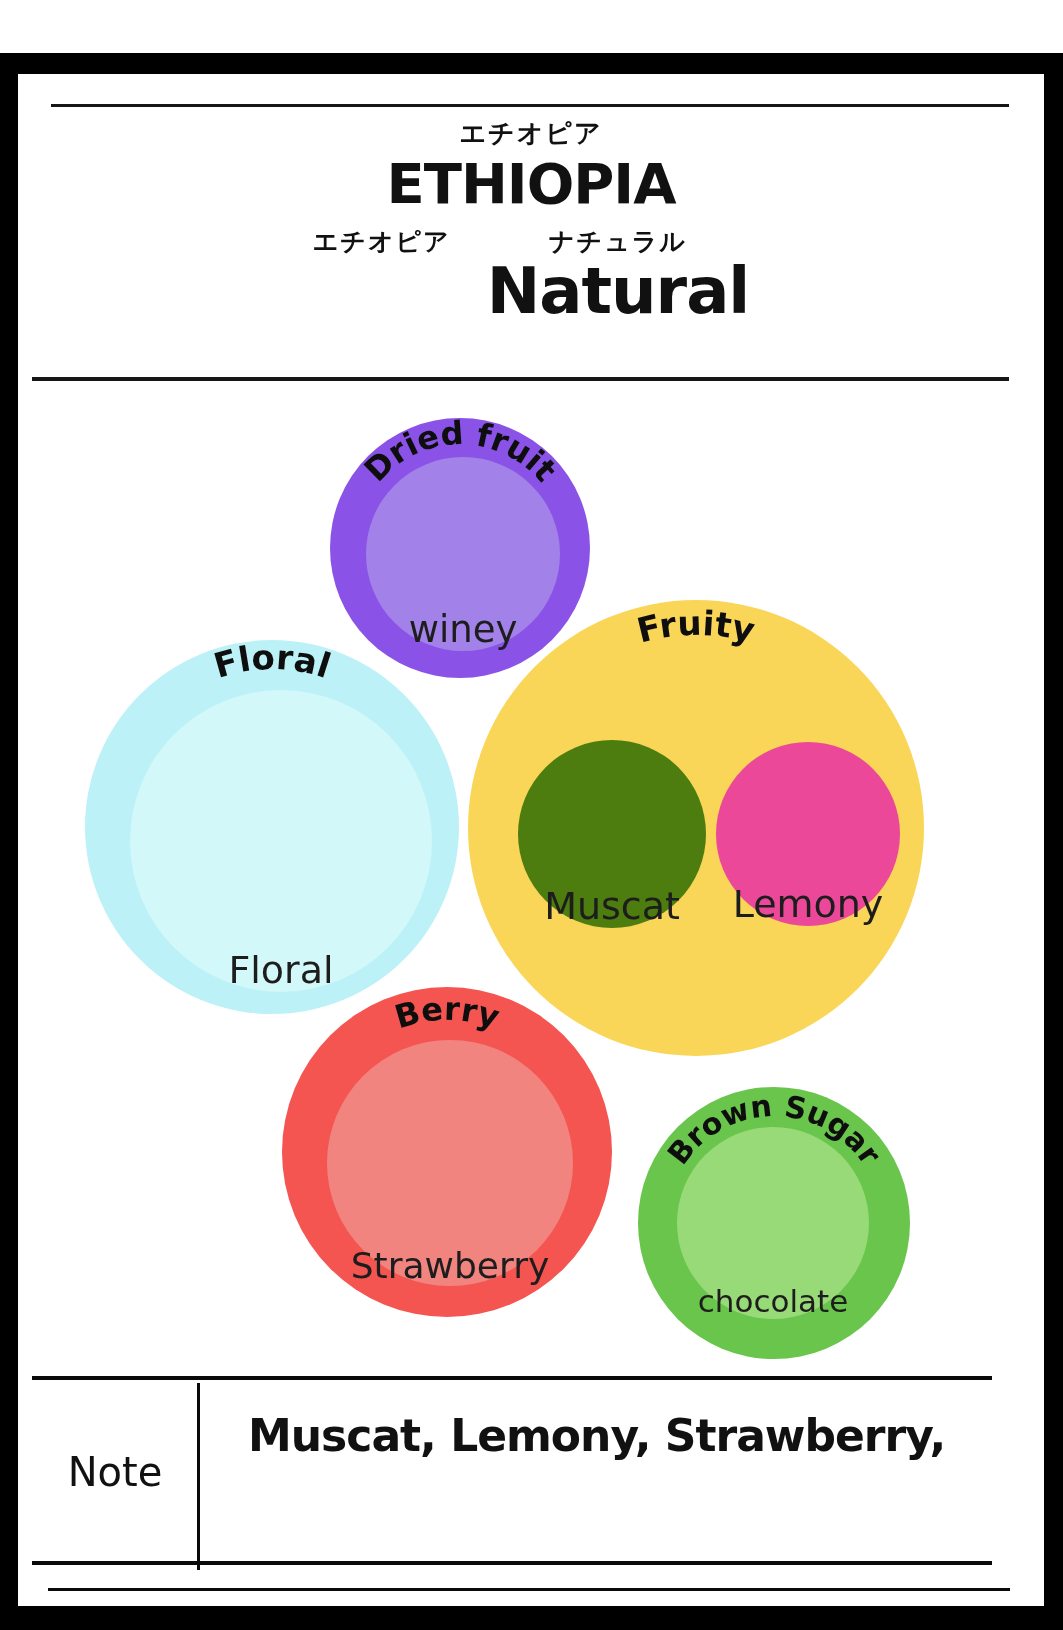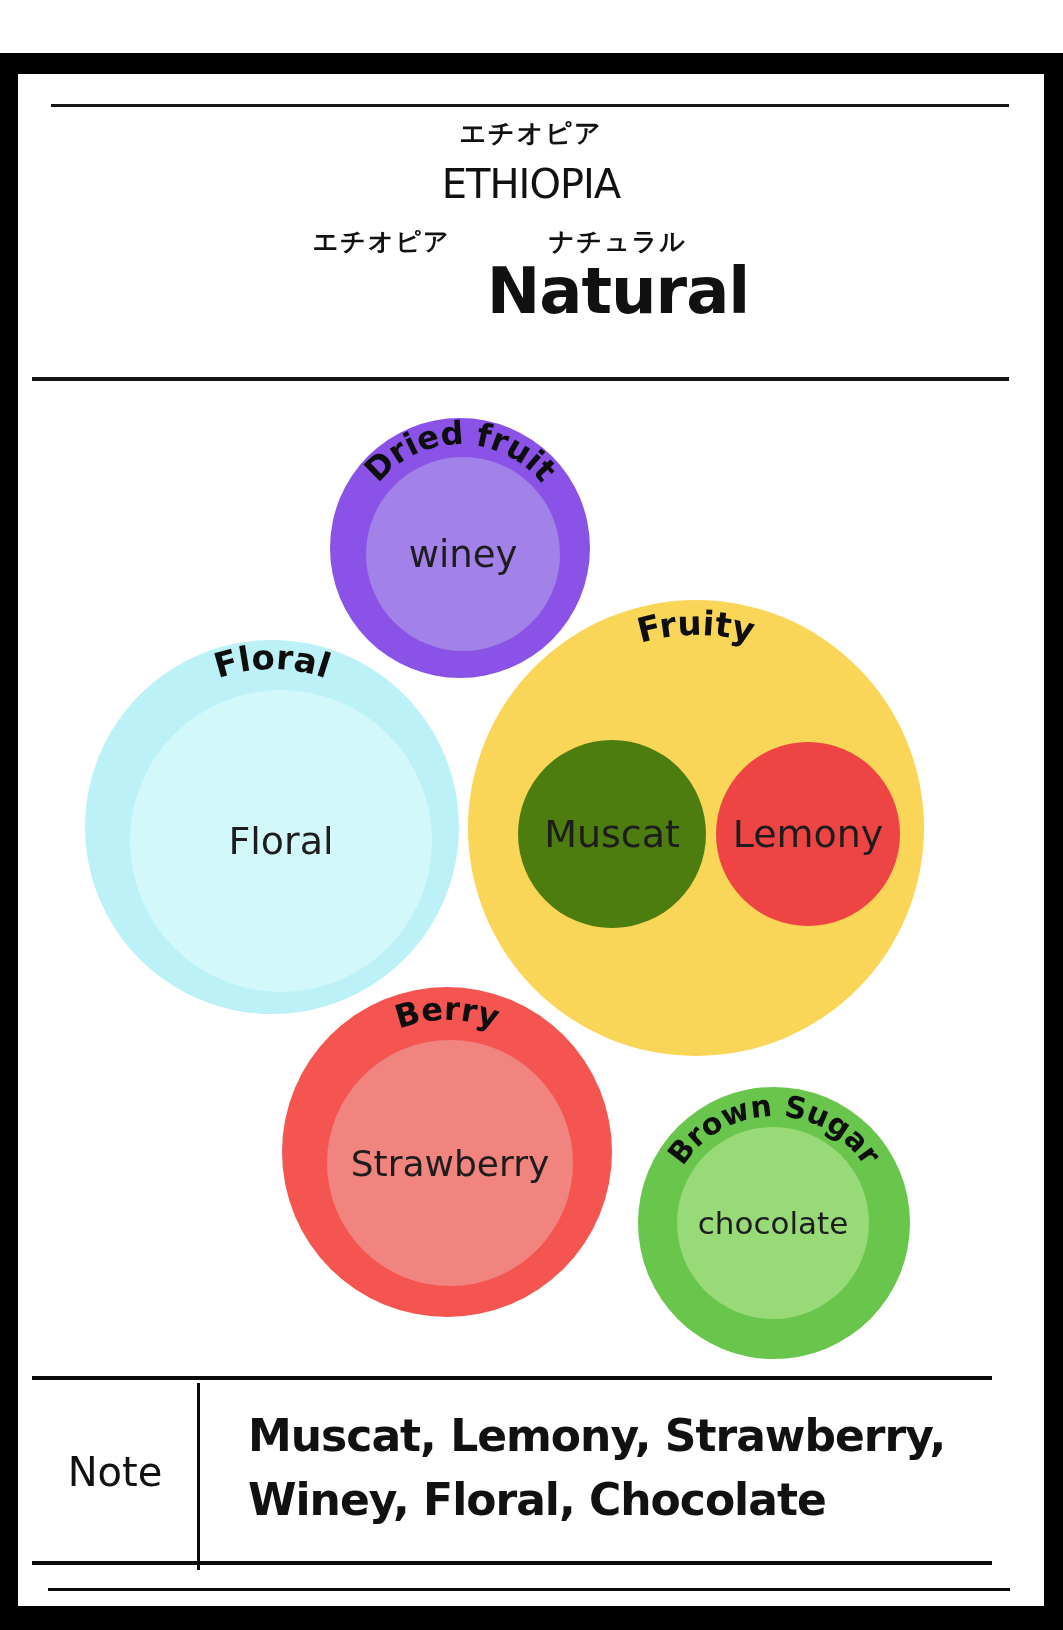--- a/index.html
+++ b/index.html
@@ -17,43 +17,43 @@
   
   .rule1{left:51px;top:104px;width:958px;height:3px;background:#161616;}
   .rule2{left:32px;top:377px;width:977px;height:4px;background:#161616;}
   .note-top{left:32px;top:1376px;width:960px;height:4px;background:#0a0a0a;}
   .note-bottom{left:32px;top:1561px;width:960px;height:4px;background:#0a0a0a;}
   .thin-line{left:48px;top:1588px;width:962px;height:3px;background:#0a0a0a;}
   .note-divider{left:197px;top:1383px;width:3px;height:187px;background:#0a0a0a;}
   
   .header{left:18px;top:118px;width:1026px;text-align:center;}
   .furigana{font-size:26px;font-weight:bold;line-height:30px;letter-spacing:2px;}
-  .main-title{font-size:40px;font-weight:normal;line-height:72px;letter-spacing:-1px;}
+  .main-title{font-size:56px;font-weight:bold;line-height:72px;letter-spacing:-1px;}
   .subtitle-row{display:flex;justify-content:center;gap:36px;margin-top:8px;}
   .subtitle-word{display:flex;flex-direction:column;align-items:center;}
   .furigana2{font-size:25px;font-weight:bold;line-height:28px;letter-spacing:2px;}
   .word-text{font-size:64px;font-weight:bold;line-height:70px;letter-spacing:-1px;}
   
   .bubble{position:absolute;border-radius:50%;}
-  .inner{position:absolute;border-radius:50%;display:flex;align-items:center;justify-content:center;}
+  .inner{position:absolute;border-radius:50%;display:flex;align-items:flex-end;justify-content:center;}
   .inner span{white-space:nowrap;color:#1d1d1d;}
   .arc-svg{position:absolute;left:0;top:0;}
   .arc-svg text{font-family:"DejaVu Sans","Liberation Sans",sans-serif;font-weight:bold;fill:#0e0e0e;}
   
   .b-dried{left:330px;top:418px;width:260px;height:260px;background:#8a52e6;}
   .b-dried .inner{left:36px;top:39px;width:194px;height:194px;background:#a282e8;}
   .b-dried .inner span{font-size:37px;}
   
   .b-floral{left:85px;top:640px;width:374px;height:374px;background:#bcf2f7;}
   .b-floral .inner{left:45px;top:50px;width:302px;height:302px;background:#d2f8f9;}
   .b-floral .inner span{font-size:38px;}
   
   .b-fruity{left:468px;top:600px;width:456px;height:456px;background:#f9d658;}
   .b-fruity .inner-muscat{left:50px;top:140px;width:188px;height:188px;background:#4d7c0f;}
-  .b-fruity .inner-lemony{left:248px;top:142px;width:184px;height:184px;background:#ef4444;}
+  .b-fruity .inner-lemony{left:248px;top:142px;width:184px;height:184px;background:#ec4899;}
   .b-fruity .inner span{font-size:38px;}
   
   .b-berry{left:282px;top:987px;width:330px;height:330px;background:#f45551;}
   .b-berry .inner{left:45px;top:53px;width:246px;height:246px;background:#f28480;}
   .b-berry .inner span{font-size:36px;}
   
   .b-brown{left:638px;top:1087px;width:272px;height:272px;background:#69c54b;}
   .b-brown .inner{left:39px;top:40px;width:192px;height:192px;background:#98da78;}
   .b-brown .inner span{font-size:31px;}
   
@@ -149,18 +149,17 @@
         <textPath href="#arc-brown" startOffset="50%">Brown Sugar</textPath>
       </text>
     </svg>
   </div>
 
   <div class="abs note-top"></div>
   <div class="abs note-divider"></div>
   <div class="abs note-label">Note</div>
   <div class="abs note-text">
     <div>Muscat, Lemony, Strawberry,</div>
-    <div>Winey, Floral, Chocolate</div>
   </div>
   <div class="abs note-bottom"></div>
   <div class="abs thin-line"></div>
 
 </div>
 
 </body></html>

